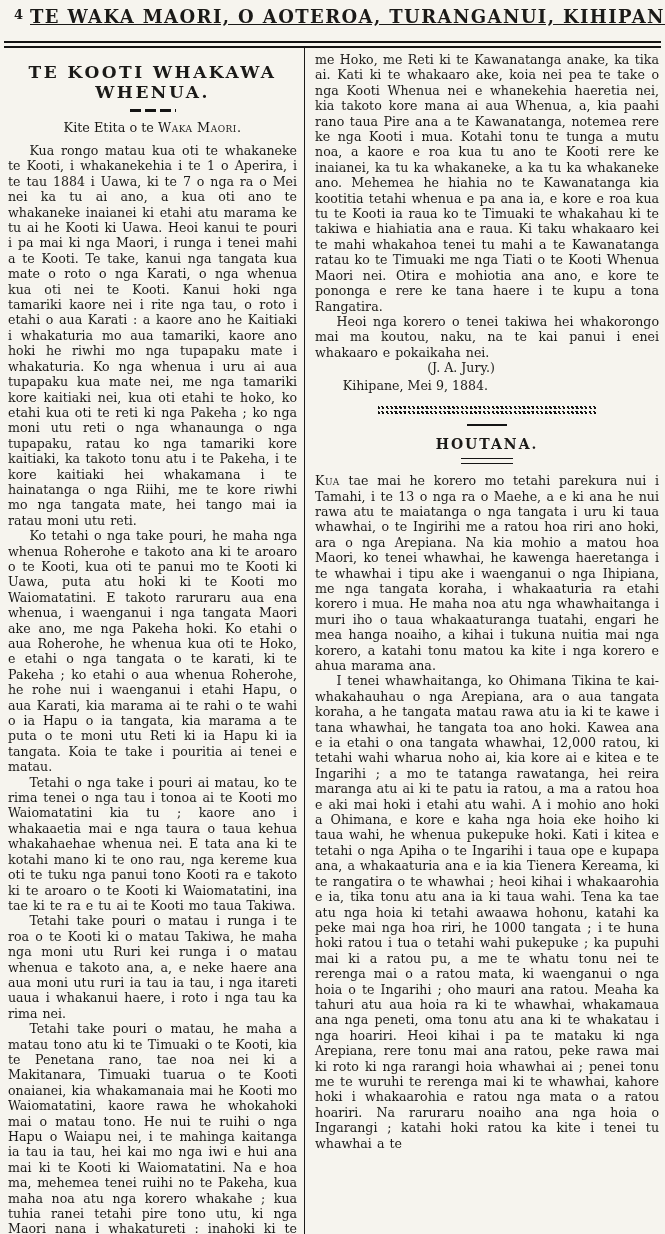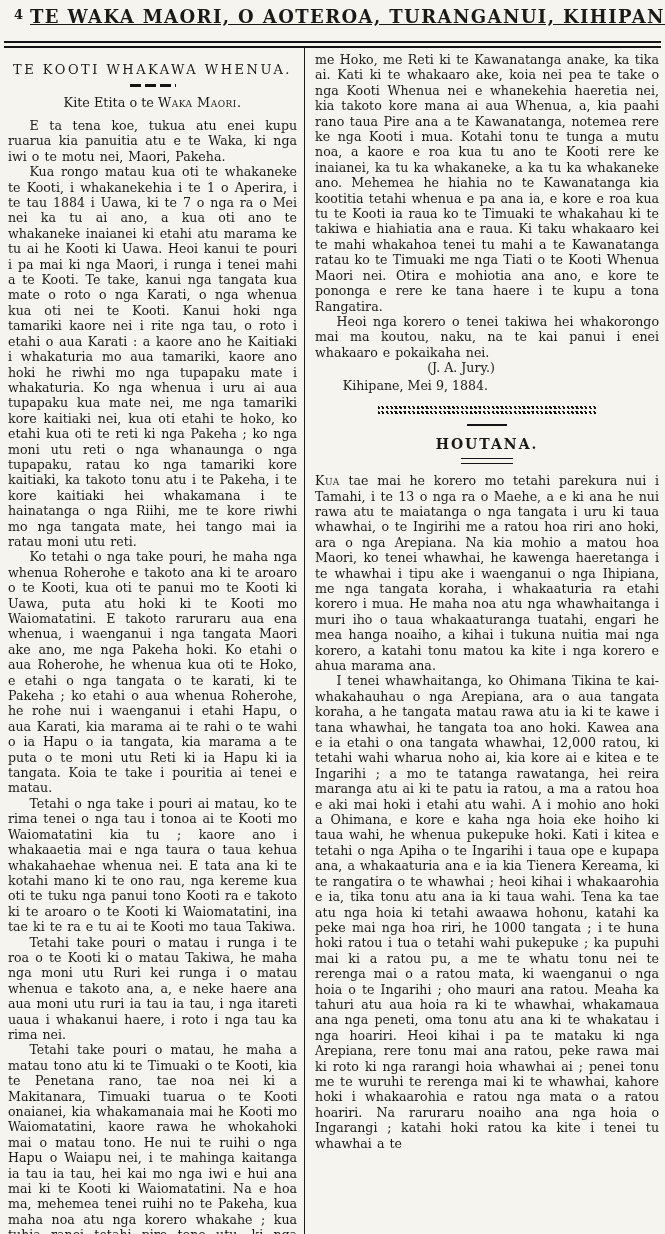--- a/index.html
+++ b/index.html
@@ -47,21 +47,21 @@
     text-align:justify;
     text-indent:1.7em;
     word-spacing:0.08em;
   }
   p.no-indent{text-indent:0;}
   .lead-sc{font-variant:small-caps;letter-spacing:0.5px;}
 
   
   .article-title{
     text-align:center;
-    font-size:13px;font-weight:normal;
+    font-size:17px;font-weight:bold;
     letter-spacing:2.5px;
     margin:6px 0 7px 0;
   }
   .dash-rule{
     width:46px;height:3px;margin:0 auto 8px auto;
     background:repeating-linear-gradient(90deg,#141414 0 11px,transparent 11px 15px);
   }
   .salutation{
     text-align:center;
     font-size:12.8px;
@@ -113,21 +113,20 @@
 
   <div class="columns">
 
     <div class="col col-left">
 
       <h2 class="article-title">TE KOOTI WHAKAWA WHENUA.</h2>
       <div class="dash-rule"></div>
 
       <p class="salutation"><span>Kite Etita o te </span><span class="sc">Waka Maori.</span></p>
 
-      <p class="body-text">E ta tena koe, tukua atu enei kupu ruarua kia panuitia atu e te Waka, ki nga iwi o te motu nei, Maori, Pakeha.</p>
       <p class="body-text">Kua rongo matau kua oti te whakaneke te Kooti, i whakanekehia i te 1 o Aperira, i te tau 1884 i Uawa, ki te 7 o nga ra o Mei nei ka tu ai ano, a kua oti ano te whakaneke inaianei ki etahi atu marama ke tu ai he Kooti ki Uawa.  Heoi kanui te pouri i pa mai ki nga Maori, i runga i tenei mahi a te Kooti.  Te take, kanui nga tangata kua mate o roto o nga Karati, o nga whenua kua oti nei te Kooti. Kanui hoki nga tamariki kaore nei i rite nga tau, o roto i etahi o aua Karati : a kaore ano he Kaitiaki i whakaturia mo aua tamariki, kaore ano hoki he riwhi mo nga tupapaku mate i whakaturia. Ko nga whenua i uru ai aua tupapaku kua mate nei, me nga tamariki kore kaitiaki nei, kua oti etahi te hoko, ko etahi kua oti te reti ki nga Pakeha ;  ko nga moni utu reti o nga whanaunga o nga tupapaku, ratau ko nga tamariki kore kaitiaki, ka takoto tonu atu i te Pakeha, i te kore kaitiaki hei whakamana i te hainatanga o nga Riihi, me te kore riwhi mo nga tangata mate, hei tango mai ia ratau moni utu reti.</p>
       <p class="body-text">Ko tetahi o nga take pouri, he maha nga whenua Roherohe e takoto ana ki te aroaro o te Kooti, kua oti te panui mo te Kooti ki Uawa, puta atu hoki ki te Kooti mo Waiomatatini.  E takoto raruraru aua ena whenua, i waenganui i nga tangata Maori ake ano, me nga Pakeha hoki.  Ko etahi o aua Roherohe, he whenua kua oti te Hoko, e etahi o nga tangata o te karati, ki te Pakeha ; ko etahi o aua whenua Roherohe, he rohe nui i waenganui i etahi Hapu, o aua Karati, kia marama ai te rahi o te wahi o ia Hapu o ia tangata, kia marama a te puta o te moni utu Reti ki ia Hapu ki ia tangata. Koia te take i pouritia ai tenei e matau.</p>
       <p class="body-text">Tetahi o nga take i pouri ai matau, ko te rima tenei o nga tau i tonoa ai te Kooti mo Waiomatatini kia tu ; kaore ano i whakaaetia mai e nga taura o taua kehua whakahaehae whenua nei.  E tata ana ki te kotahi mano ki te ono rau, nga kereme kua oti te tuku nga panui tono Kooti ra e takoto ki te aroaro o te Kooti ki Waiomatatini, ina tae ki te ra e tu ai te Kooti mo taua Takiwa.</p>
       <p class="body-text">Tetahi take pouri o matau i runga i te roa o te Kooti ki o matau Takiwa, he maha nga moni utu Ruri kei runga i o matau whenua e takoto ana, a, e neke haere ana aua moni utu ruri ia tau ia tau, i nga itareti uaua i whakanui haere, i roto i nga tau ka rima nei.</p>
       <p class="body-text">Tetahi take pouri o matau, he maha a matau tono atu ki te Timuaki o te Kooti, kia te Penetana rano, tae noa nei ki a Makitanara, Timuaki tuarua o te Kooti onaianei, kia whakamanaia mai he Kooti mo Waiomatatini, kaore rawa he whokahoki mai o matau tono.  He nui te ruihi o nga Hapu o Waiapu nei, i te mahinga kaitanga ia tau ia tau, hei kai mo nga iwi e hui ana mai ki te Kooti ki Waiomatatini.  Na e hoa ma, mehemea tenei ruihi no te Pakeha, kua maha noa atu nga korero whakahe ; kua tuhia ranei tetahi pire tono utu, ki nga Maori nana i whakatureti :  inahoki ki te tureti te kairuri i tonoa e nga Maori ki te ruri i te whenua, kua tuhia ki tona pire £10 pauna hei utu ma te Maori i te ra, mo tona ruihi.  Ko tatau anake ko te iwi Maori e tinihangatia nei, e te iwi nei e te Pakeha, inahoki, kua rongo matau he Pire ano ta te Paraihe, e whakatakoto mai nei i roto i ona Whare Purakau, kia tukua ki te Paremata, kia whakamanaia hei Ture he arai i nga Hoko, me nga Reti, a nga Maori, ki nga Pakeha noaiho ; engari</p>
     </div>
 
     <div class="col col-right">
 
       <p class="body-text no-indent">me Hoko, me Reti ki te Kawanatanga anake, ka tika ai.  Kati ki te whakaaro ake, koia nei pea te take o nga Kooti Whenua nei e whanekehia haeretia nei, kia takoto kore mana ai aua Whenua, a, kia paahi rano taua Pire ana a te Kawanatanga, notemea rere ke nga Kooti i mua.  Kotahi tonu te tunga a mutu noa, a kaore e roa kua tu ano te Kooti rere ke inaianei, ka tu ka whakaneke, a ka tu ka whakaneke ano.  Mehemea he hiahia no te Kawanatanga kia kootitia tetahi whenua e pa ana ia, e kore e roa kua tu te Kooti ia raua ko te Timuaki te whakahau ki te takiwa e hiahiatia ana e raua.  Ki taku whakaaro kei te mahi whakahoa tenei tu mahi a te Kawanatanga ratau ko te Timuaki me nga Tiati o te Kooti Whenua Maori nei.  Otira e mohiotia ana ano, e kore te pononga e rere ke tana haere i te kupu a tona Rangatira.</p>

